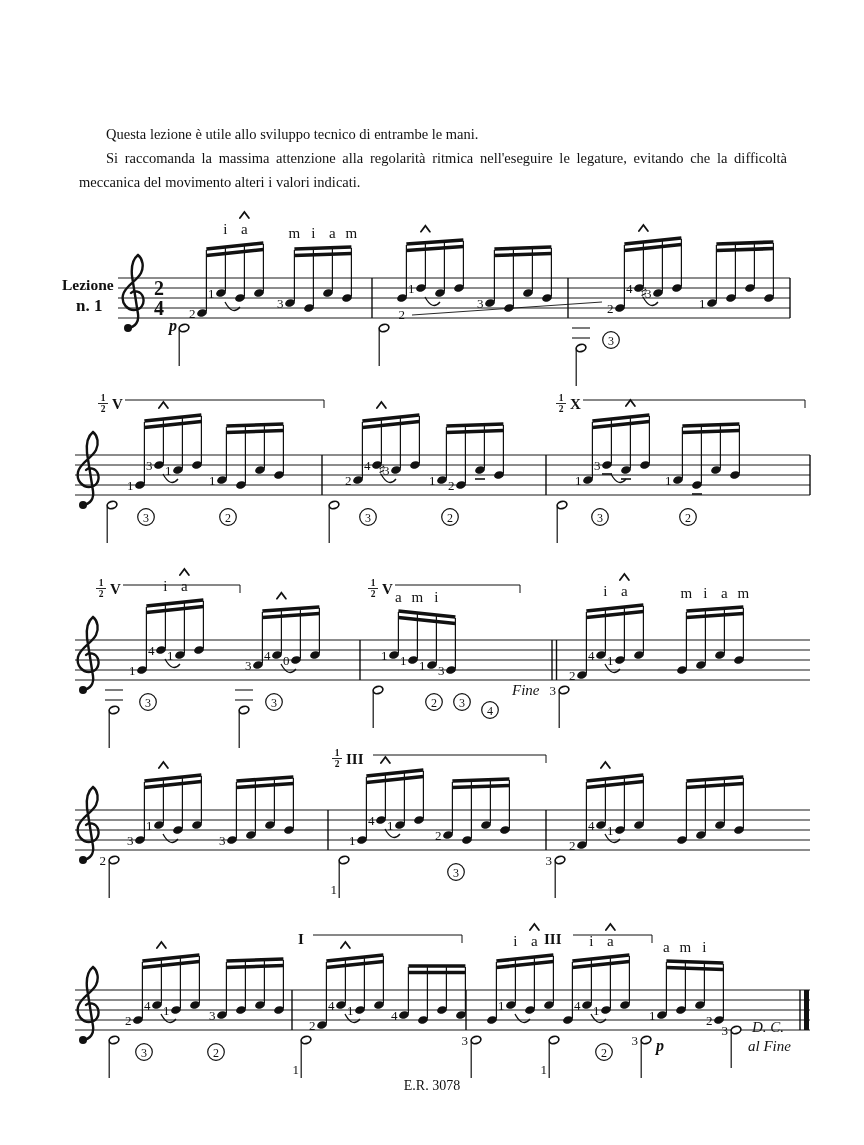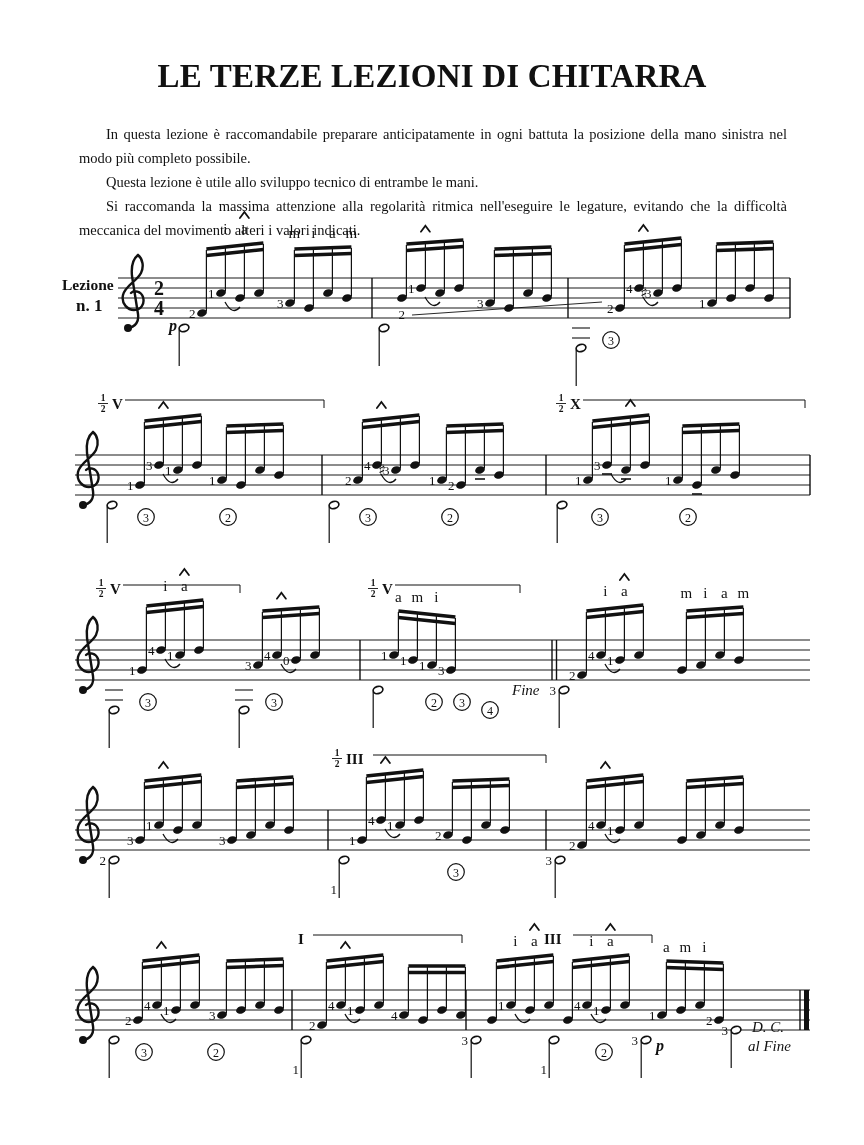--- a/index.html
+++ b/index.html
@@ -10,23 +10,21 @@
   .paras{position:absolute;top:122px;left:79px;width:708px;font-size:14.5px;line-height:24px;
          text-align:justify;}
   .paras p{margin:0;text-indent:27px;}
   #systems svg{position:absolute;overflow:visible;}
   .footer{position:absolute;top:1078px;left:0;width:100%;text-align:center;font-size:14px;}
 </style>
 </head>
 <body>
 
 <div class="page">
-  <h1 class="title">LE TERZE LEZIONI DI CHITARRA</h1>
   <div class="paras">
-    <p>In questa lezione è raccomandabile preparare anticipatamente in ogni battuta la posizione della mano sinistra nel modo più completo possibile.</p>
     <p>Questa lezione è utile allo sviluppo tecnico di entrambe le mani.</p>
     <p>Si raccomanda la massima attenzione alla regolarità ritmica nell'eseguire le legature, evitando che la difficoltà meccanica del movimento alteri i valori indicati.</p>
   </div>
   <div id="systems">
       <svg viewBox="0 0 770 200" width="770" height="200" style="left: 60px; top: 198px;">
         <g>
           <line x1="58" y1="80" x2="730" y2="80" stroke="#1b1b1b" stroke-width="1.1"></line>
           <line x1="58" y1="90" x2="730" y2="90" stroke="#1b1b1b" stroke-width="1.1"></line>
           <line x1="58" y1="100" x2="730" y2="100" stroke="#1b1b1b" stroke-width="1.1"></line>
           <line x1="58" y1="110" x2="730" y2="110" stroke="#1b1b1b" stroke-width="1.1"></line>
@@ -835,13 +833,14 @@
         </g>
         <g>
           <text x="688" y="141" font-size="15" font-family="&quot;Liberation Serif&quot;,&quot;DejaVu Serif&quot;,serif" text-anchor="start" fill="#111" font-style="italic">al Fine</text>
         </g>
         <g>
           <line x1="740" y1="80" x2="740" y2="120" stroke="#111" stroke-width="1.4"></line>
           <rect x="744" y="80" width="5" height="40" fill="#111"></rect>
         </g>
       </svg>
     </div>
+  <div class="footer">E.R. 3078</div>
 </div>
 
 </body></html>

